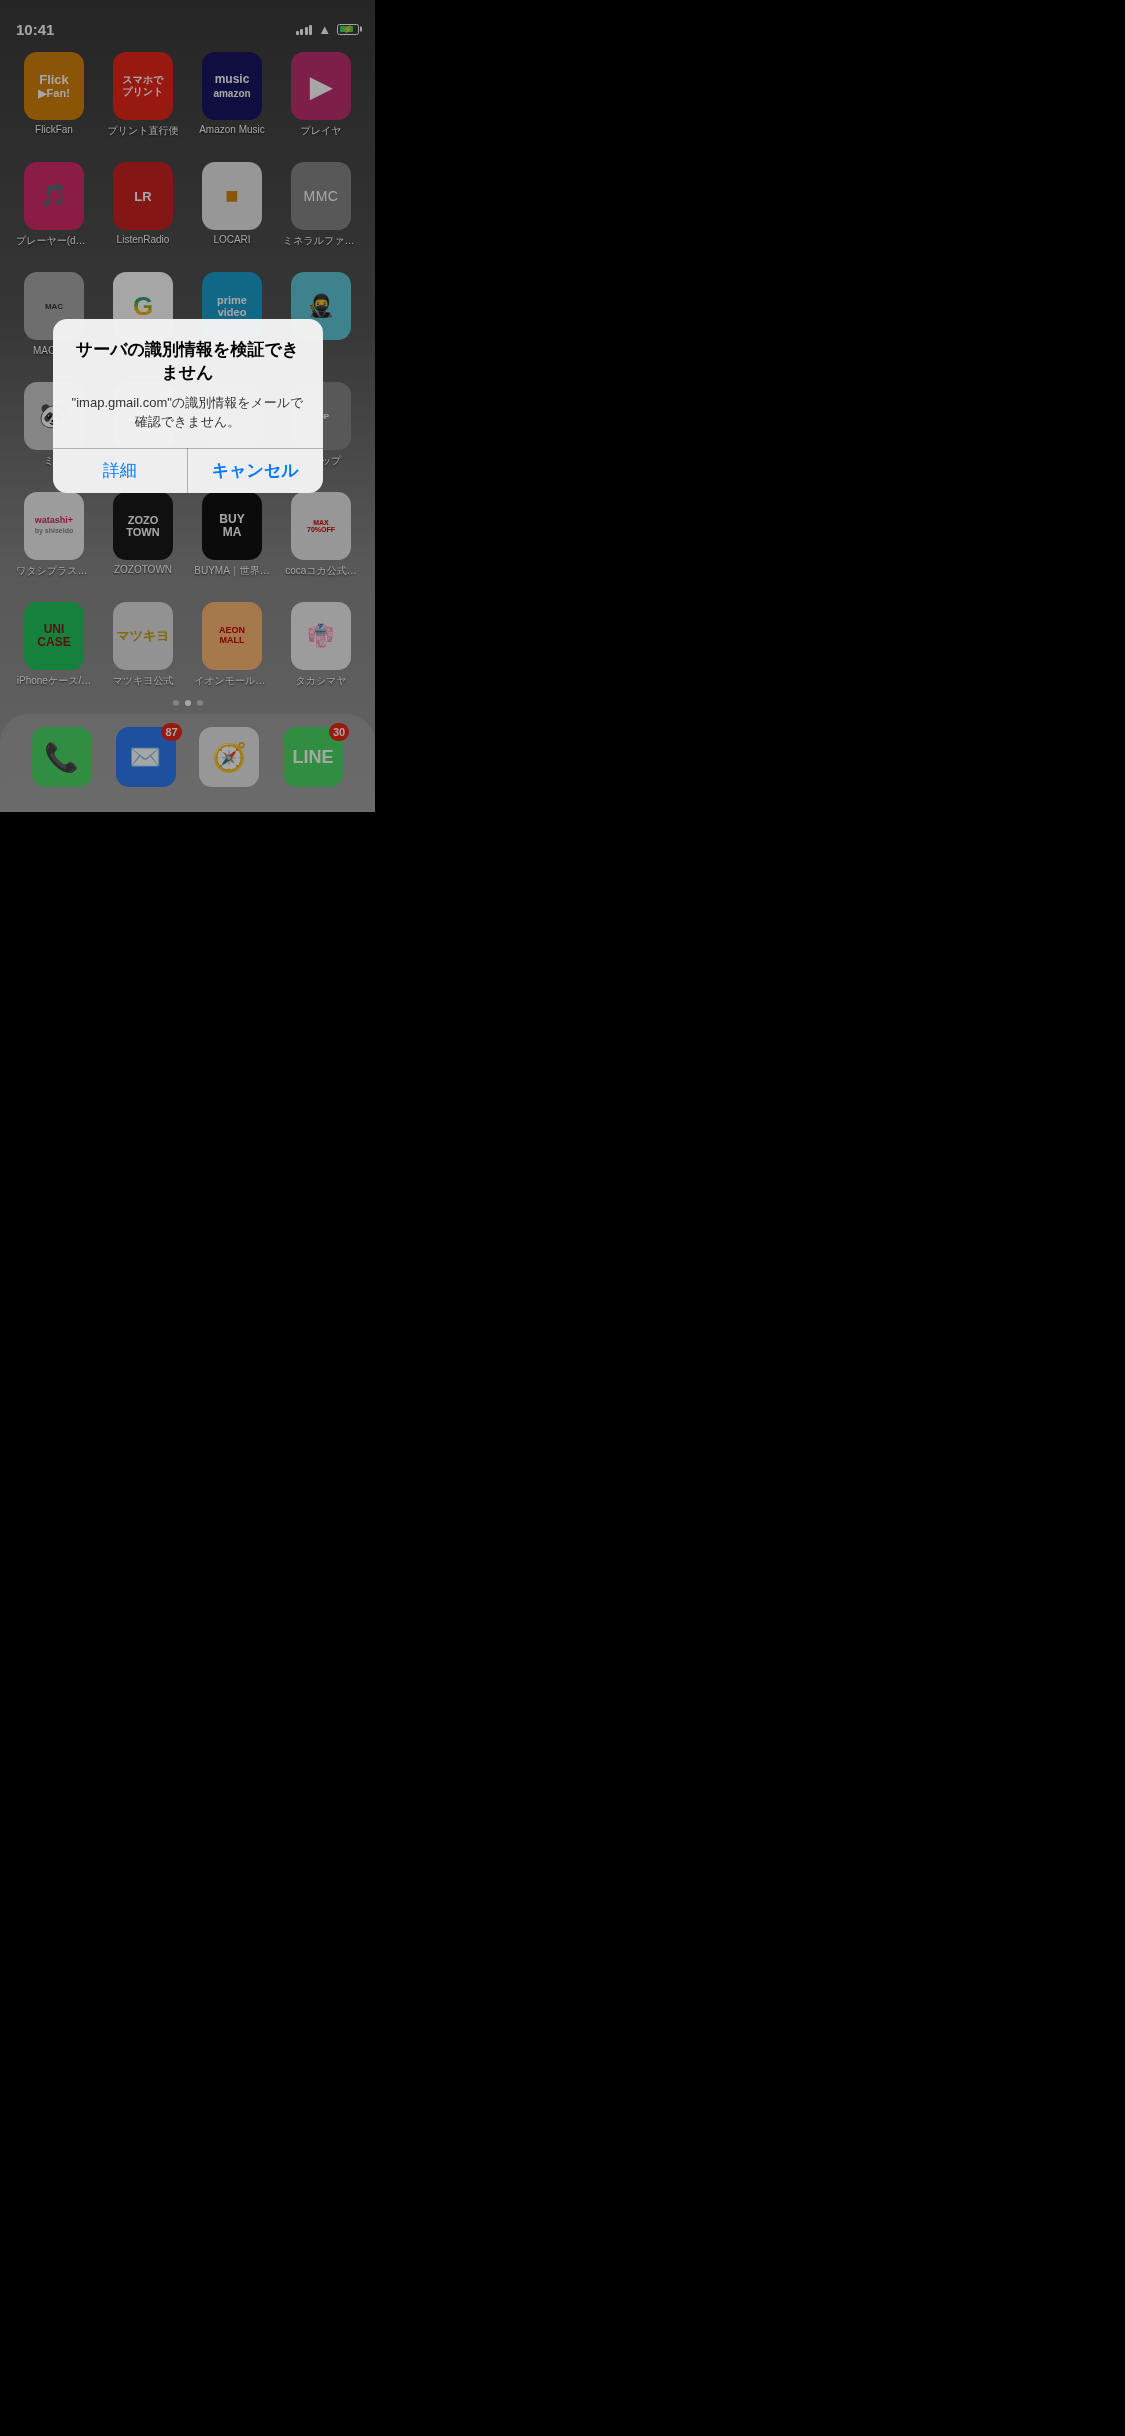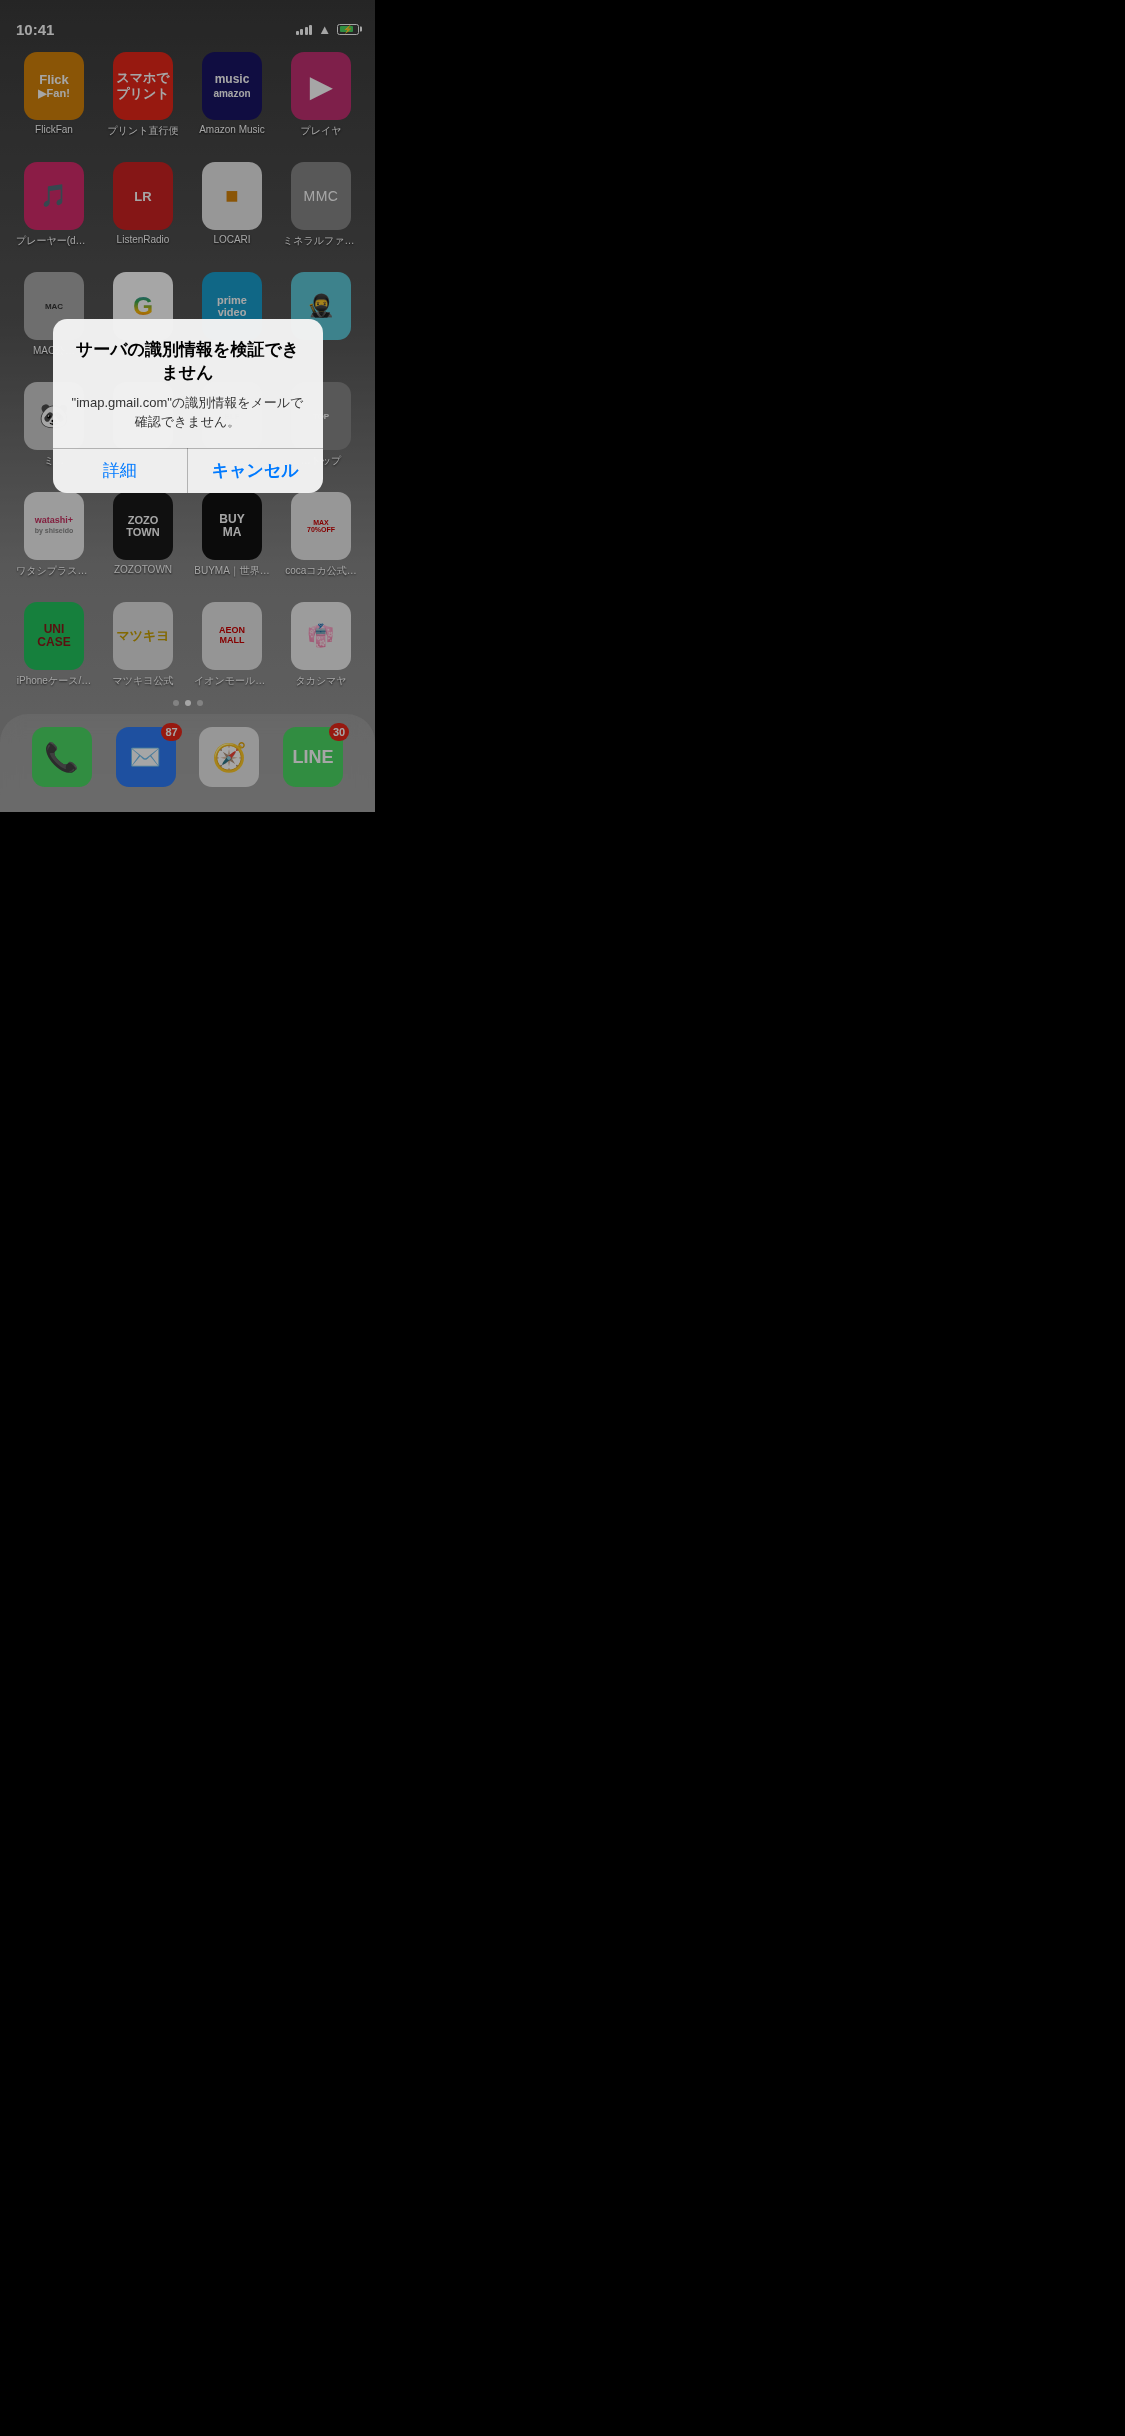--- a/index.html
+++ b/index.html
@@ -286,21 +286,21 @@
     }
 
     .icon-matsukiyo {
       background: #e0e0e0;
       font-size: 10px;
       font-weight: 800;
       color: #c8a000;
     }
 
     .icon-aeon {
-      background: #e5e5e5;
+      background: #fdba74;
       font-size: 8px;
       font-weight: 700;
       color: #cc0000;
       flex-direction: column;
       align-items: center;
     }
 
     .icon-takashimaya {
       background: #f0f0f0;
       font-size: 18px;
@@ -471,21 +471,21 @@
   <div class="app-row">
     <div class="app-item">
       <div class="app-icon icon-flickfan">
         <span style="font-size:13px;font-weight:800">Flick</span>
         <span style="font-size:11px">▶Fan!</span>
       </div>
       <span class="app-label">FlickFan</span>
     </div>
     <div class="app-item">
       <div class="app-icon icon-print">
-        <span style="font-size:13px;line-height:1.2;text-align:center">スマホで<br>プリント</span>
+        <span style="font-size:10px;line-height:1.2;text-align:center">スマホで<br>プリント</span>
       </div>
       <span class="app-label">プリント直行便</span>
     </div>
     <div class="app-item">
       <div class="app-icon icon-music">
         <span style="font-size:12px;font-weight:600;line-height:1.2;text-align:center">music<br><span style="font-size:10px">amazon</span></span>
       </div>
       <span class="app-label">Amazon Music</span>
     </div>
     <div class="app-item">

